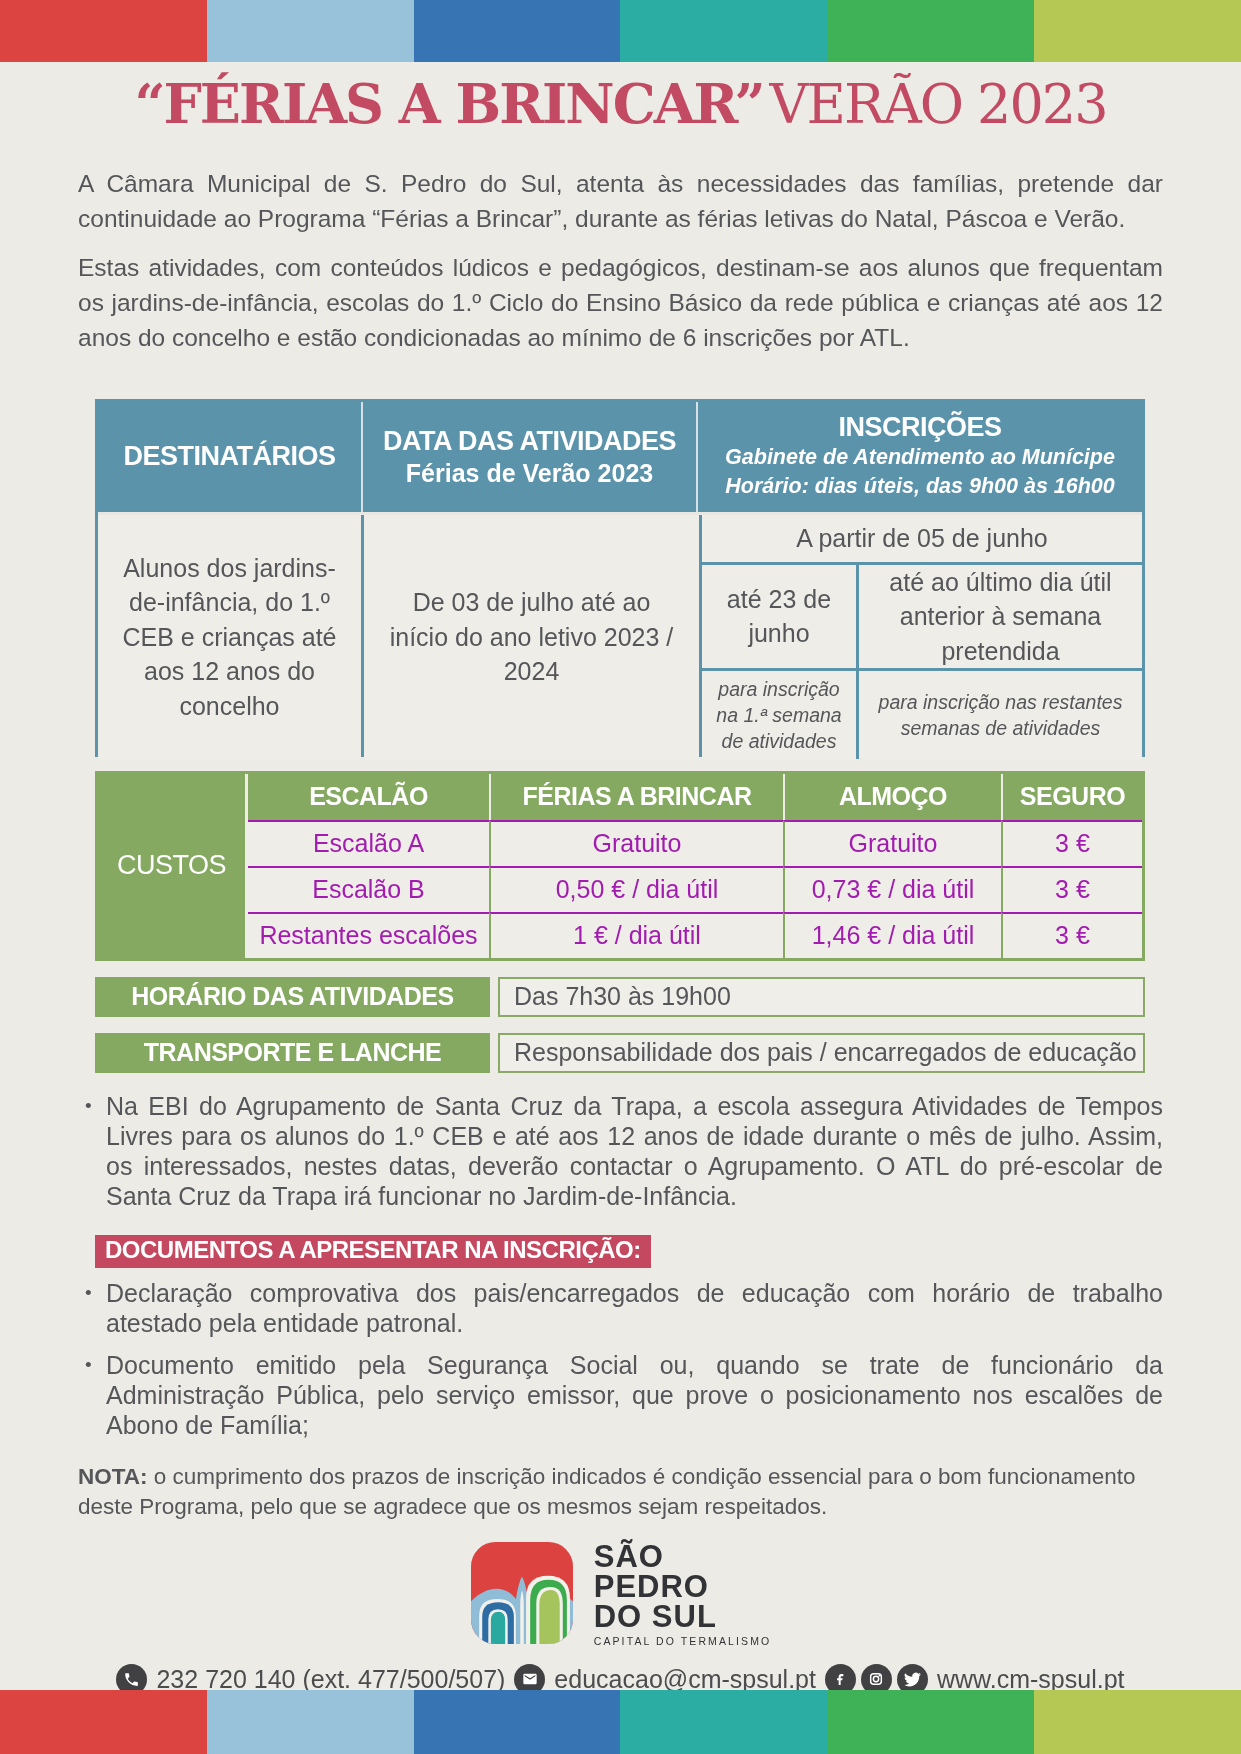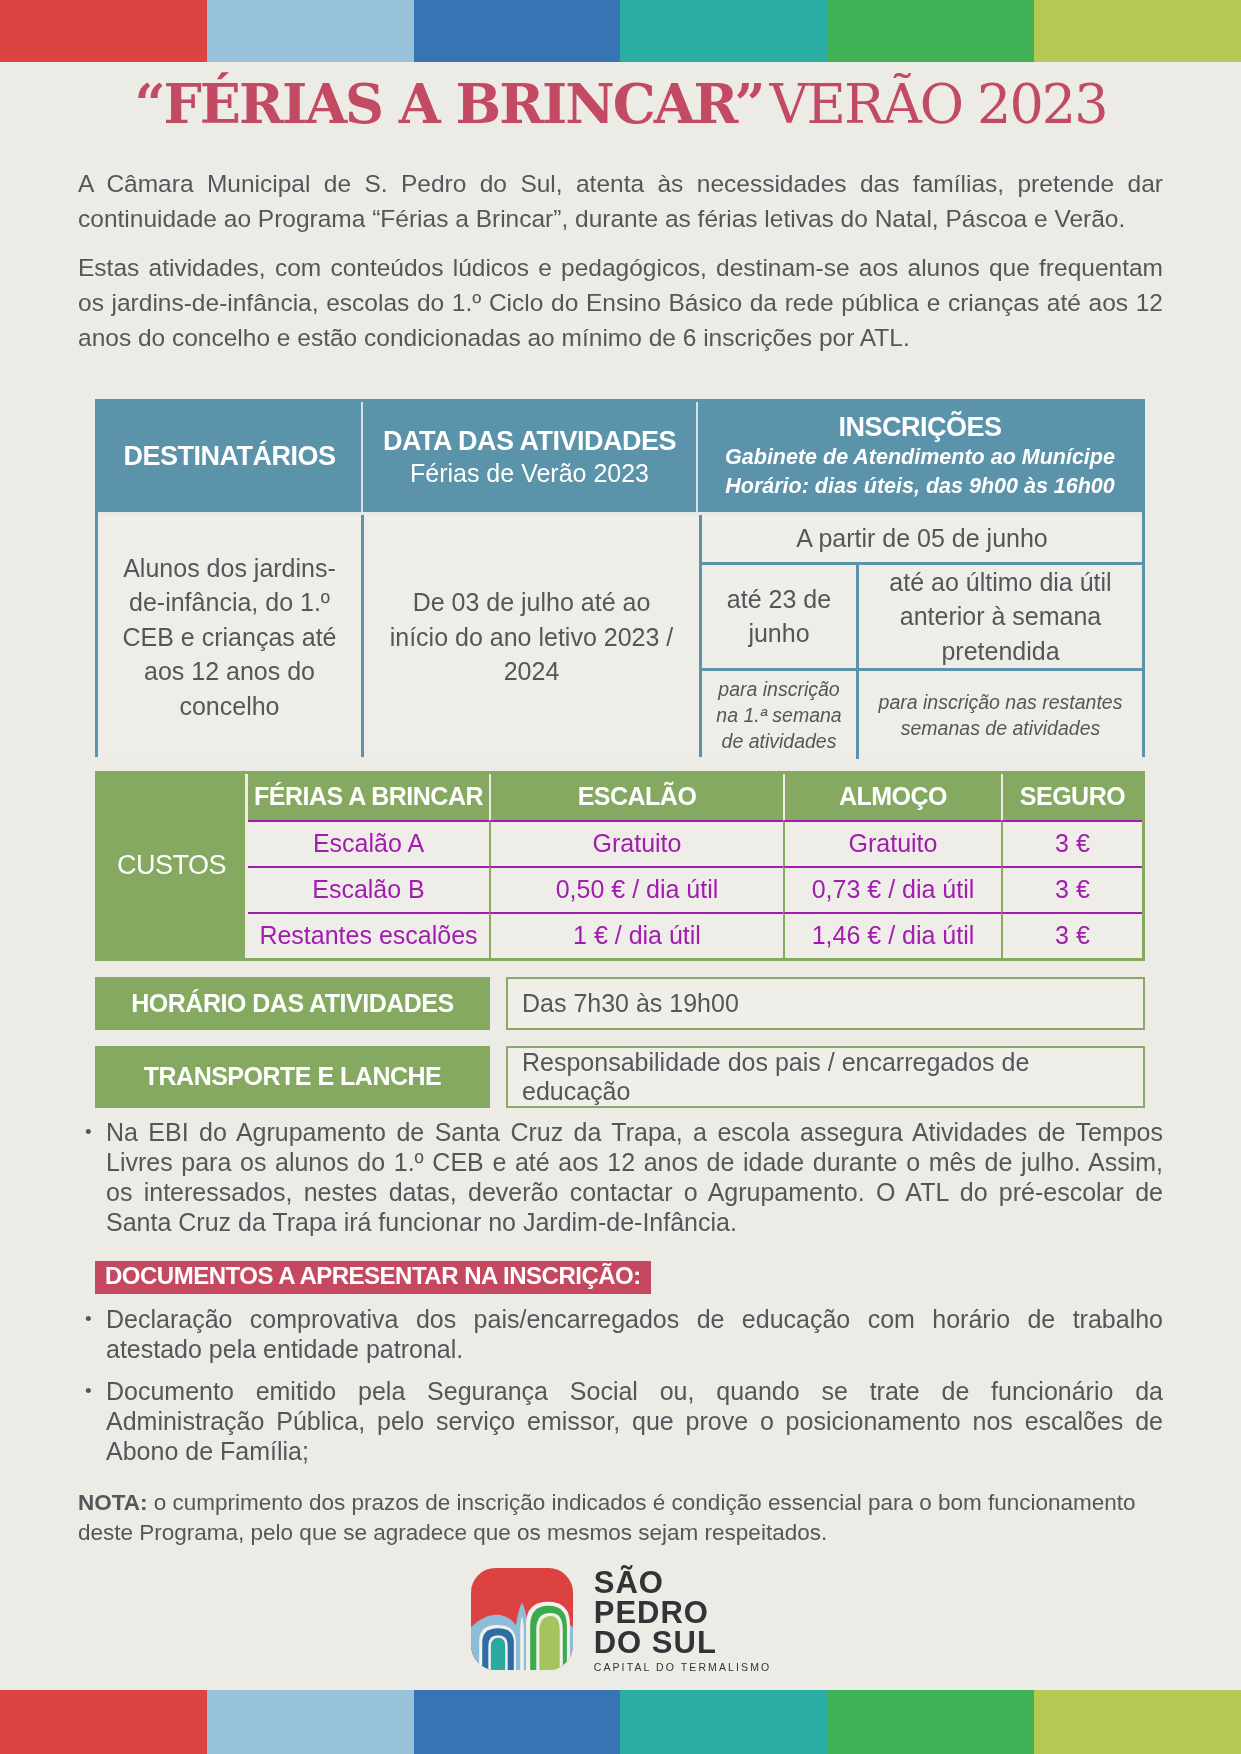--- a/index.html
+++ b/index.html
@@ -46,21 +46,21 @@
   .t1-head {
     display:grid; grid-template-columns:263px 335px 1fr;
     background:#5b93aa; color:#fff; height:110px;
   }
   .t1-head .hc {
     display:flex; flex-direction:column; justify-content:center; align-items:center;
     text-align:center; padding:0 8px;
   }
   .t1-head .hc + .hc { border-left:2px solid #d8e2e6; }
   .h-main { font-weight:700; font-size:27px; letter-spacing:-0.5px; }
-  .h-sub  { font-weight:400; font-size:25px; margin-top:2px; }
+  .h-sub  { font-weight:700; font-size:25px; margin-top:2px; }
   .h-it   { font-weight:700; font-style:italic; font-size:21.5px; line-height:1.35; }
   .t1-body {
     display:grid; grid-template-columns:263px 335px 1fr;
     background:#5b93aa; gap:3px; border-top:3px solid #e9e7e1; height:242px;
   }
   .cellc {
     background:#efede7; display:flex; align-items:center; justify-content:center;
     text-align:center; font-size:25px; line-height:1.38; color:#55565a; padding:0 22px;
   }
   .ins-grid { display:grid; grid-template-rows:47px 1fr 88px; gap:3px; background:#5b93aa; }
@@ -86,22 +86,22 @@
   .t2-grid .hcell + .hcell { border-left:2px solid #eeece6; }
   .t2-grid .bcell {
     background:#efede7; color:#a21caf; font-size:25px;
     display:flex; align-items:center; justify-content:center;
     border-top:2px solid #a21caf;
   }
   .t2-grid .bcell.bl { border-left:2px solid #85a961; }
 
   
   .inforow {
-    width:1050px; margin:16px 95px 0; height:53px;
-    display:grid; grid-template-columns:395px 1fr; column-gap:16px;
+    width:1050px; margin:16px 95px 0; height:40px;
+    display:grid; grid-template-columns:395px 1fr; column-gap:8px;text-align:right;
   }
   .inforow .lab {
     background:#85a961; color:#fff; font-weight:700; font-size:25px; letter-spacing:-0.5px;
     display:flex; align-items:center; justify-content:center;
   }
   .inforow .val {
     background:#f0eee9; border:2px solid #8aa968;
     display:flex; align-items:center; padding-left:14px; font-size:25px; color:#55565a;
   }
 
@@ -204,22 +204,22 @@
           <div class="cellc note">para inscrição nas restantes semanas de atividades</div>
         </div>
       </div>
     </div>
   </div>
 
   
   <div class="t2">
     <div class="t2-label">CUSTOS</div>
     <div class="t2-grid">
+      <div class="hcell">ESCALÃO</div>
       <div class="hcell">FÉRIAS A BRINCAR</div>
-      <div class="hcell">ESCALÃO</div>
       <div class="hcell">ALMOÇO</div>
       <div class="hcell">SEGURO</div>
 
       <div class="bcell">Escalão A</div>
       <div class="bcell bl">Gratuito</div>
       <div class="bcell bl">Gratuito</div>
       <div class="bcell bl">3 €</div>
 
       <div class="bcell">Escalão B</div>
       <div class="bcell bl">0,50 € / dia útil</div>

